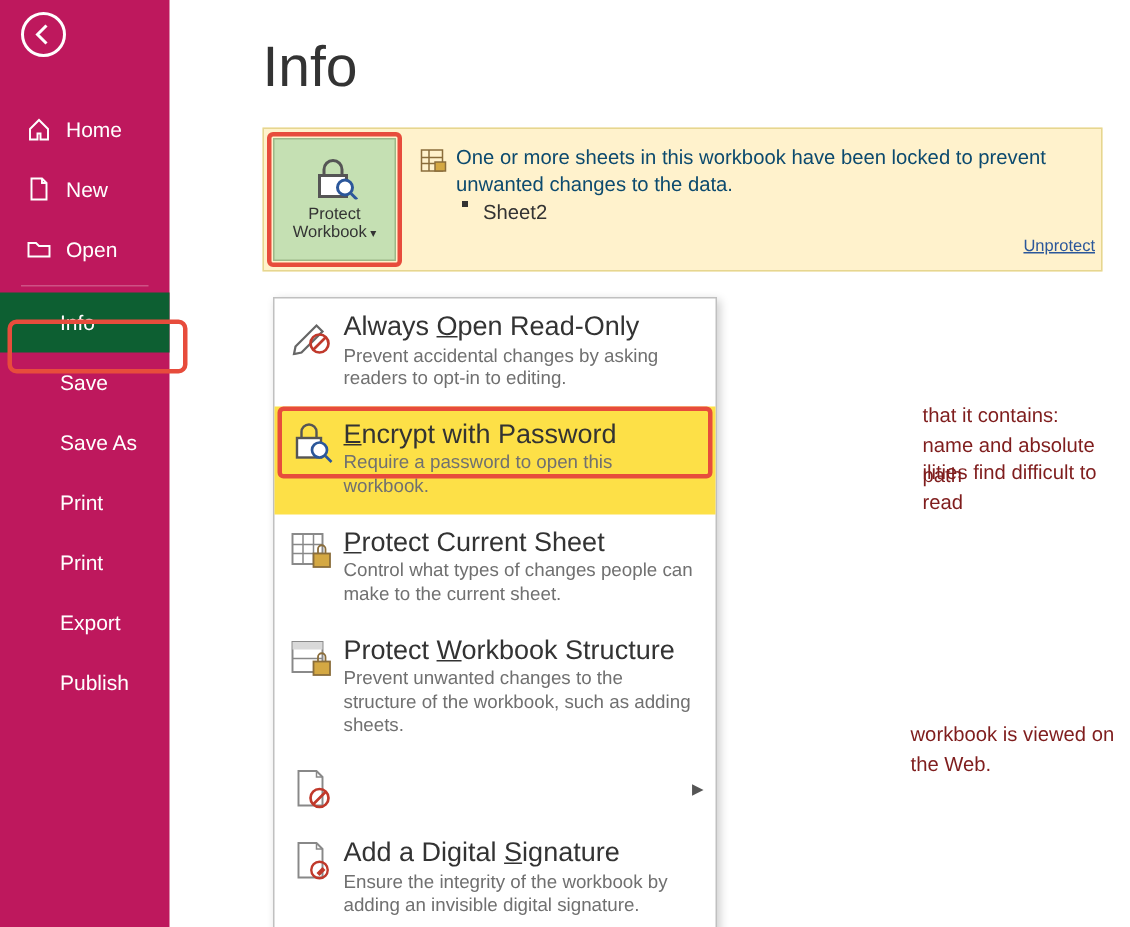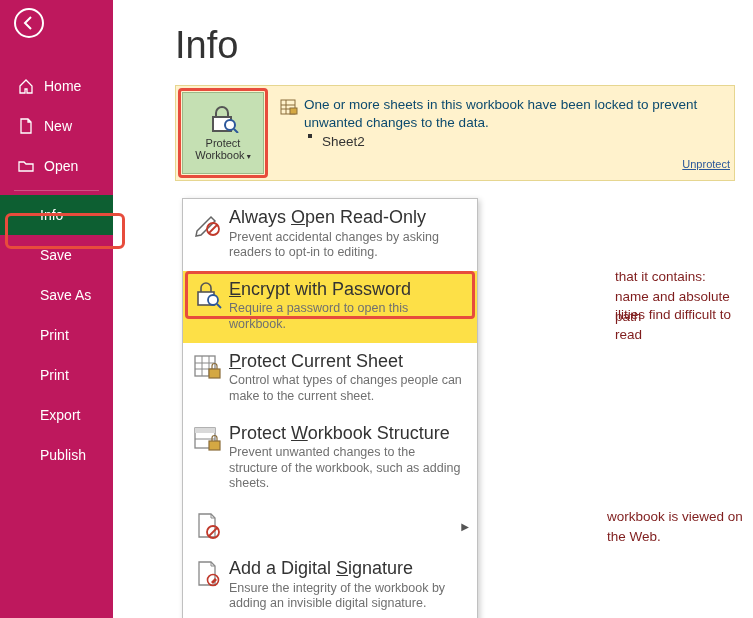--- a/index.html
+++ b/index.html
@@ -98,21 +98,21 @@
   </div>
   <div class="highlight-sidebar" style="left:5px;top:213px;width:120px;height:36px"></div>
 </div>
 
 <div class="main">
   <div class="page-title">Info</div>
 
   <div class="bg-text" style="top:267px">that it contains:</div>
   <div class="bg-text" style="top:287px">name and absolute path</div>
   <div class="bg-text" style="top:305px">ilities find difficult to read</div>
-  <div class="bg-text" style="top:507px;left:472px">workbook is viewed on the Web.</div>
+  <div class="bg-text" style="top:480px;left:472px">workbook is viewed on the Web.</div>
 
   <div class="yellow-panel">
     <div class="pw-button">
       <div class="icon-wrap">
         <svg viewBox="0 0 34 28">
             <path d="M10 12 V8 a6 6 0 0 1 12 0 V12" fill="none" stroke="#555" stroke-width="2"></path>
             <rect x="7" y="12" width="18" height="14" fill="#fff" stroke="#555" stroke-width="2"></rect>
             <circle cx="24" cy="20" r="5" fill="#fff" stroke="#2b579a" stroke-width="2"></circle>
             <line x1="28" y1="24" x2="32" y2="28" stroke="#2b579a" stroke-width="2"></line>
           </svg>

